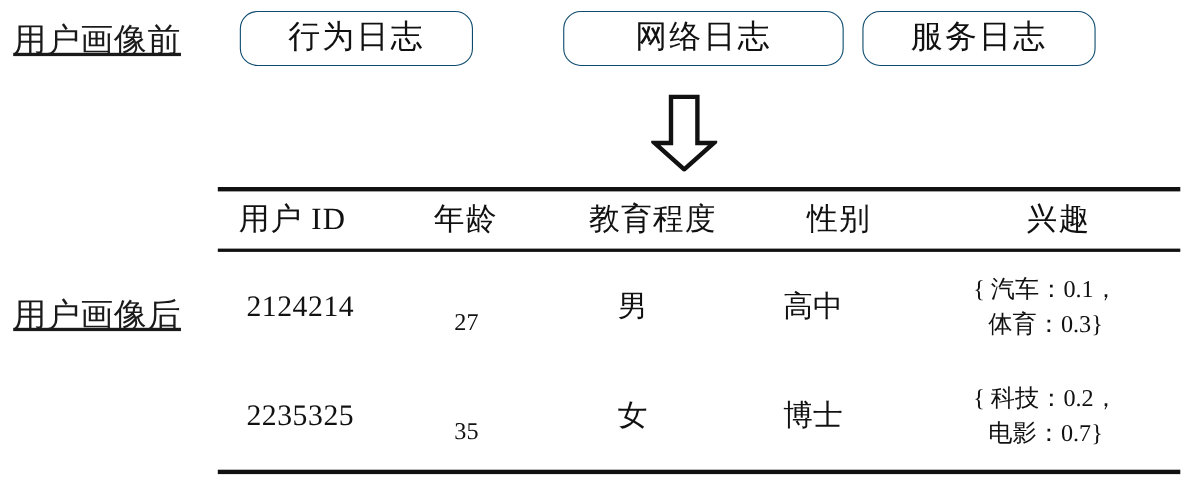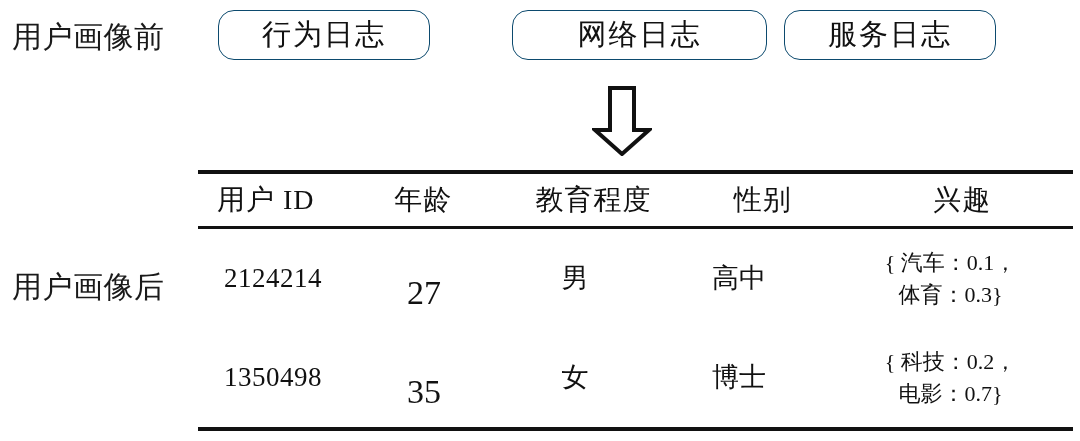--- a/index.html
+++ b/index.html
@@ -26,20 +26,21 @@
   }
 
   
   .row-label {
     position: absolute;
     font-size: 30px;
     line-height: 1;
     letter-spacing: 0.5px;
     white-space: nowrap;
     color: #1a1a1a;
+    text-decoration: underline;
   }
   #label-before { left: 12px;  top: 22px; }
   #label-after  { left: 12px;  top: 272px; }
 
   
   .src-box {
     position: absolute;
     top: 10px;
     height: 50px;
     border: 1px solid #0c4a6e;
@@ -106,21 +107,21 @@
   .col-2 { width: 150px; }
   .col-3 { width: 178px; }
   .col-4 { width: 245px; }
 
   .head-row { height: 52px; gap: 21px; }
   .head-row .cell { font-size: 28px; letter-spacing: 1px; }
 
   .data-row { height: 99px; }
   .data-row .cell { font-size: 27px; }
   .data-row .col-0 { font-size: 27px; letter-spacing: 0.5px; }
-  .data-row .col-1 { font-size: 34px; margin-top: 28px; }
+  .data-row .col-1 { font-size: 22px; margin-top: 28px; }
   .data-row .col-4 {
     font-size: 22px;
     line-height: 1.45;
     text-align: center;
   }
 </style>
 </head>
 <body>
 
 <div id="stage">
@@ -162,21 +163,21 @@
     <div class="trow data-row">
       <div class="cell col-0">2124214</div>
       <div class="cell col-1">27</div>
       <div class="cell col-2">男</div>
       <div class="cell col-3">高中</div>
       <div class="cell col-4">{ 汽车：0.1，
 体育：0.3}</div>
     </div>
 
     <div class="trow data-row">
-      <div class="cell col-0">1350498</div>
+      <div class="cell col-0">2235325</div>
       <div class="cell col-1">35</div>
       <div class="cell col-2">女</div>
       <div class="cell col-3">博士</div>
       <div class="cell col-4">{ 科技：0.2，
 电影：0.7}</div>
     </div>
 
     <div class="rule rule-bottom"></div>
   </div>
 

